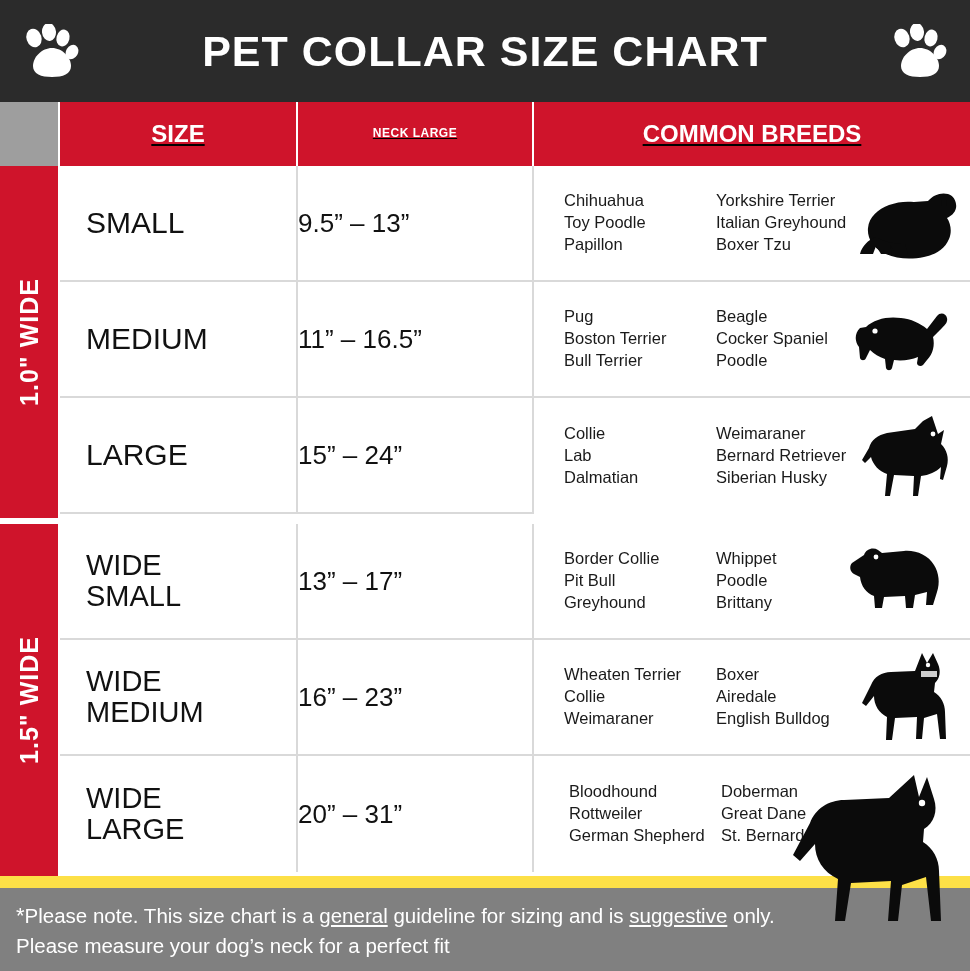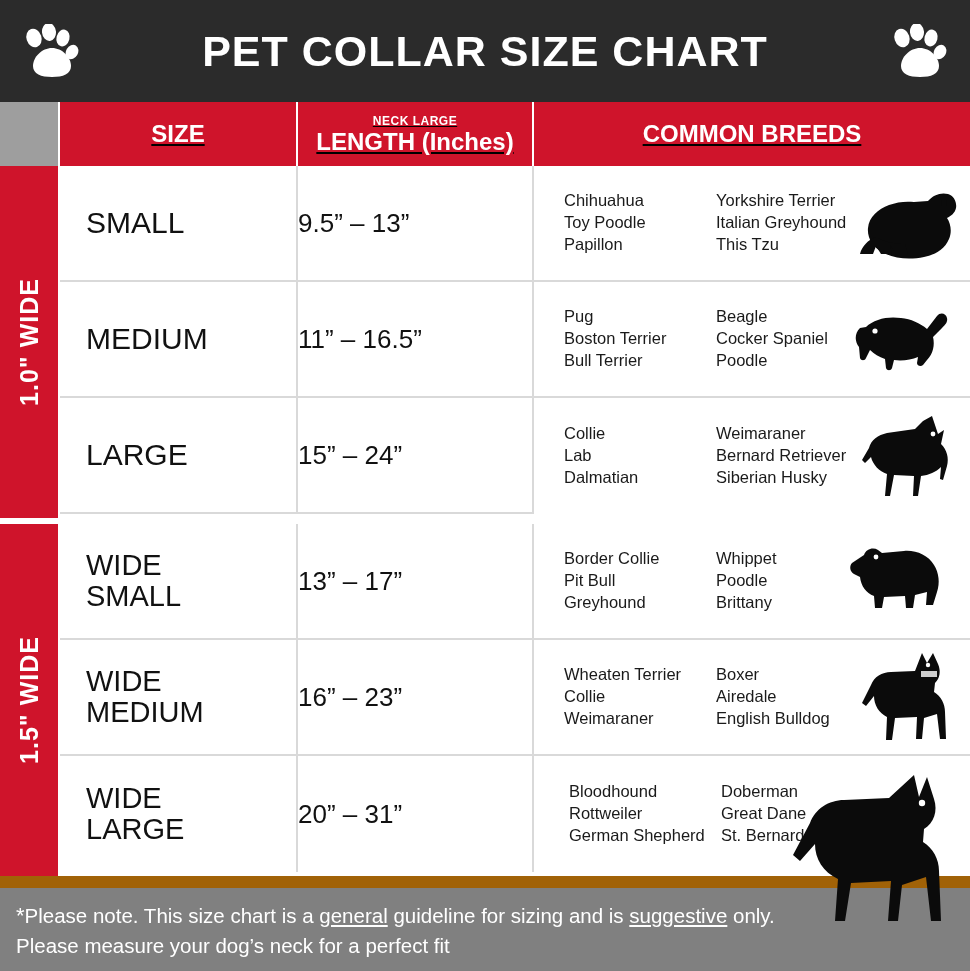--- a/index.html
+++ b/index.html
@@ -5,21 +5,21 @@
   * { box-sizing: border-box; }
   html, body {
     margin: 0; padding: 0;
     width: 970px; height: 971px;
     background: #ffffff;
     font-family: "Liberation Sans", sans-serif;
   }
   #page {
     position: relative;
     width: 970px; height: 971px;
-    background: #a16207;
+    background: #fde047;
     overflow: hidden;
   }
 
   
   .header {
     position: relative;
     height: 102px;
     background: #2b2b2b;
     display: flex;
     align-items: center;
@@ -193,21 +193,20 @@
     </span>
   </div>
 
   <div class="table-wrap">
 
     <div class="row thead">
       <div class="th th-corner col-side"></div>
       <div class="th col-size">SIZE</div>
       <div class="th th-length col-length">
         <span class="small">NECK LARGE</span>
-        <span class="big">LENGTH (Inches)</span>
       </div>
       <div class="th th-breeds col-breeds">COMMON BREEDS</div>
     </div>
 
     <div class="row">
       <div class="col-side sidebar-cell" style="height:352px;">
         <span class="side-label">1.0" WIDE</span>
       </div>
       <div style="width:910px;">
 
@@ -217,21 +216,21 @@
           <div class="cell cell-breeds col-breeds">
             <div class="breed-cols">
               <div class="breed-col first">
                 <div>Chihuahua</div>
                 <div>Toy Poodle</div>
                 <div>Papillon</div>
               </div>
               <div class="breed-col second">
                 <div>Yorkshire Terrier</div>
                 <div>Italian Greyhound</div>
-                <div>This Tzu</div>
+                <div>Boxer Tzu</div>
               </div>
             </div>
             <span class="dog-art">
               <svg viewBox="0 0 128 96" width="128" height="96" aria-hidden="true">
                 <path fill="#0b0b0b" d="M92 26c5-6 13-9 20-7 6 2 9 8 8 14-1 5-5 8-9 10 4 6 5 14 2 21-4 10-14 16-25 18-14 3-30 2-42-5-9-5-15-14-14-24 1-11 10-19 21-23 8-3 17-4 25-3l14-1z"></path>
                 <path fill="#0b0b0b" d="M40 62c-8 3-14 9-16 17h13l3-8 5 8h11l-2-9 6 9h12l-3-10c-10 0-21-2-29-7z"></path>
                 <circle cx="108" cy="28" r="3" fill="#0b0b0b"></circle>
               </svg>
             </span>
           </div>

